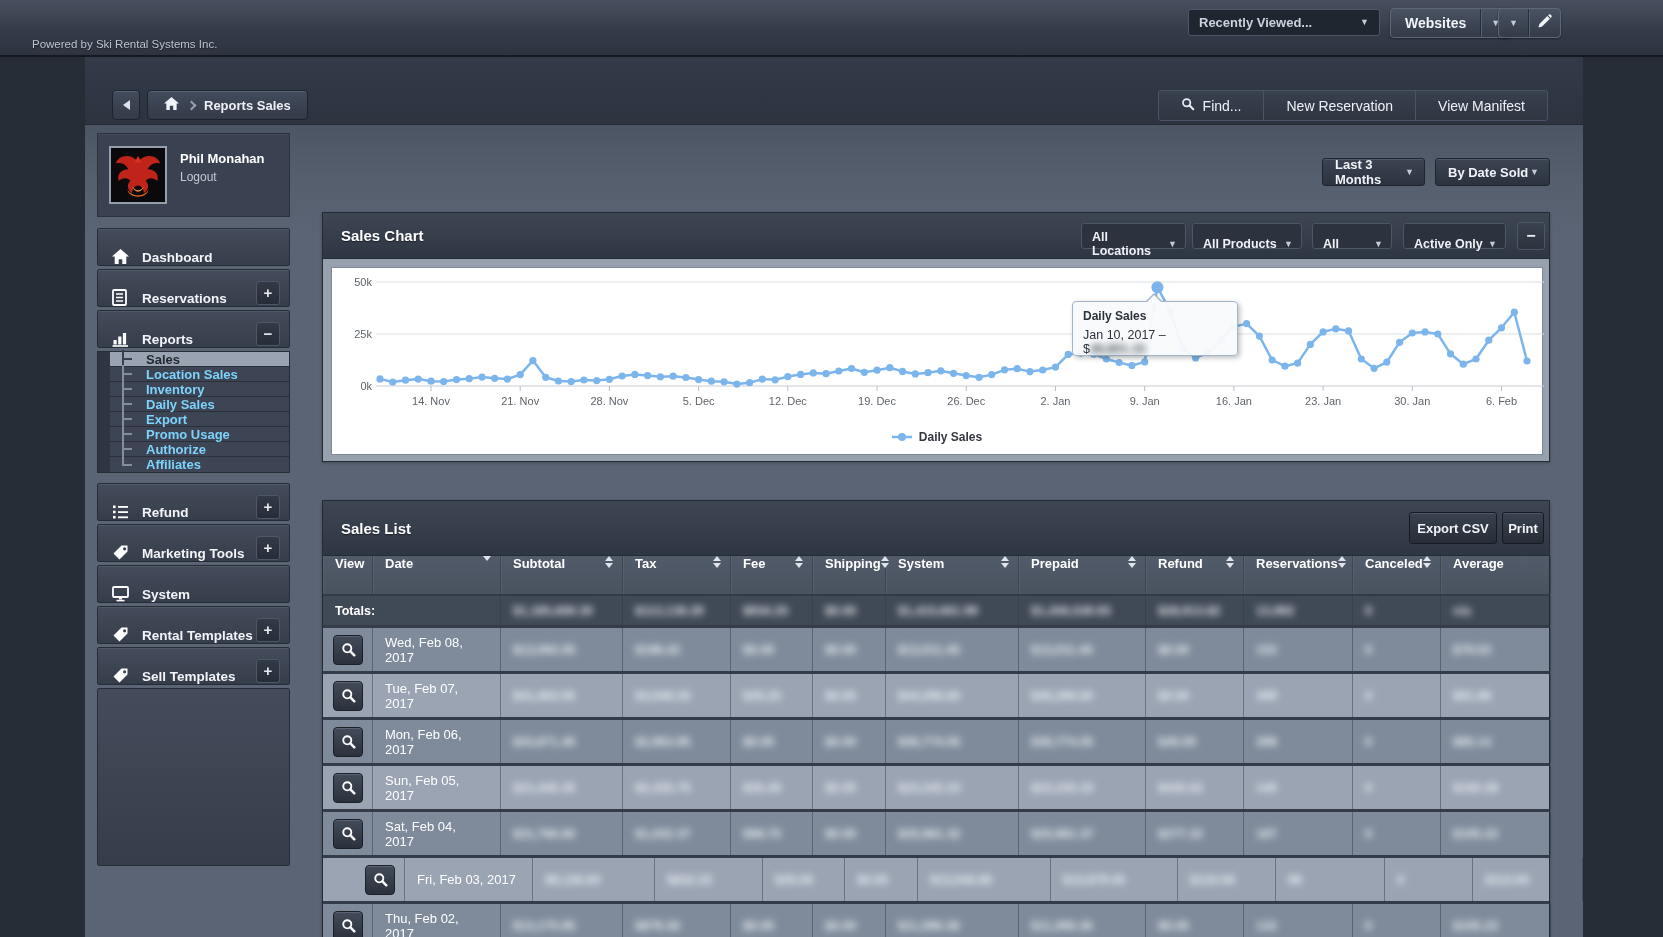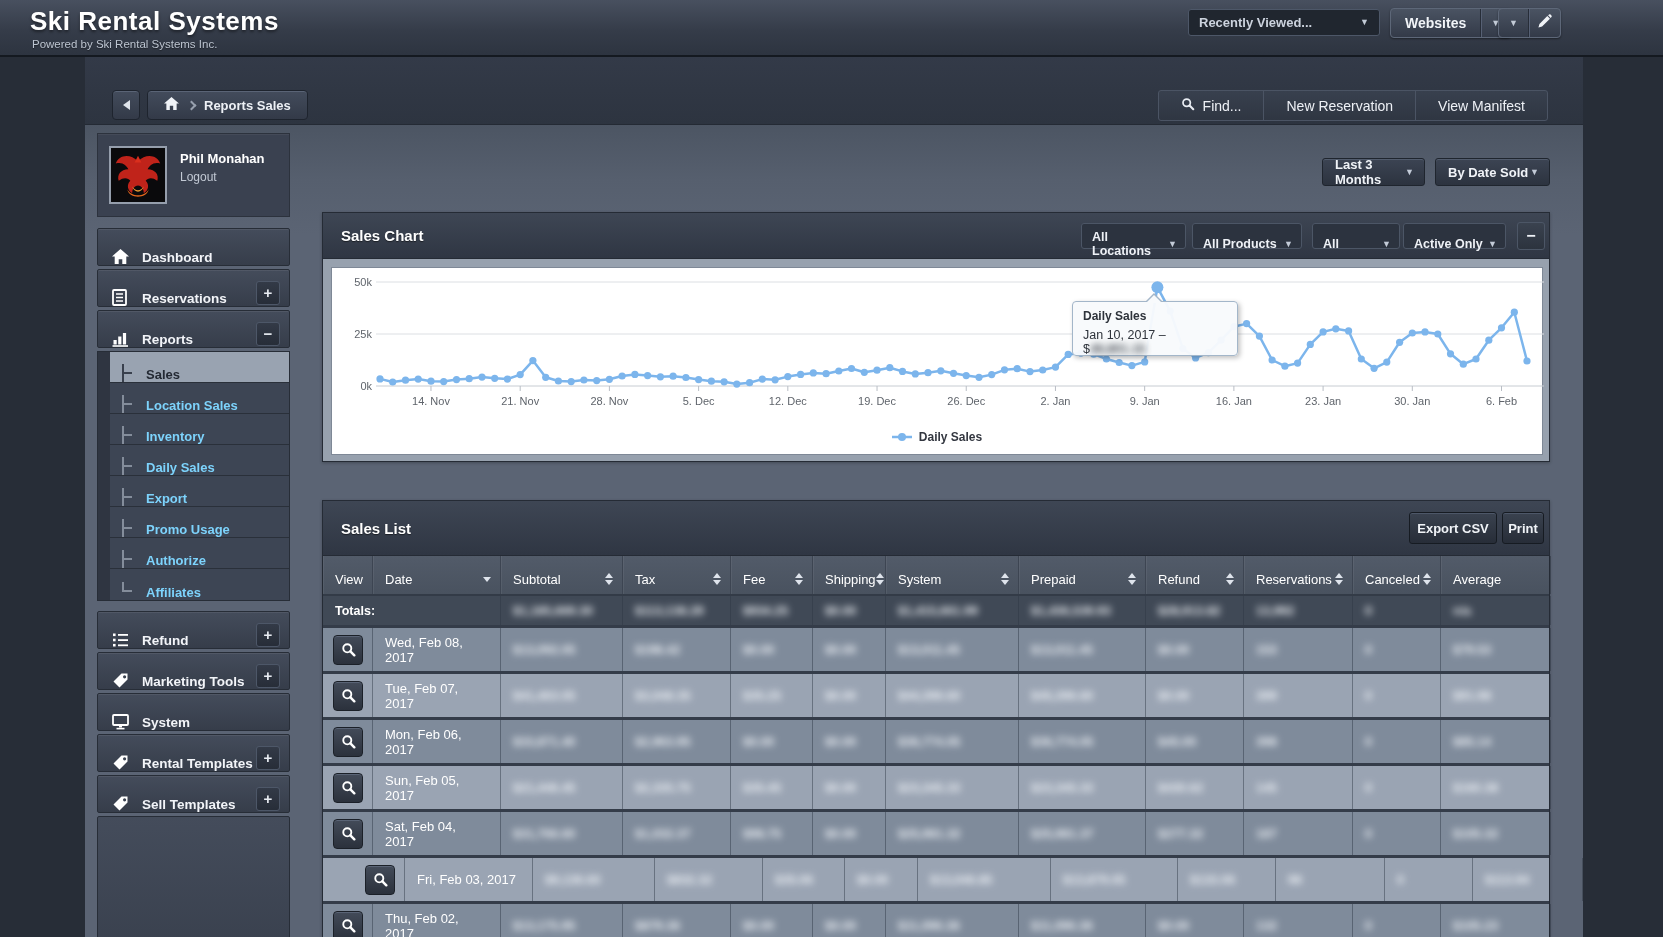--- a/index.html
+++ b/index.html
@@ -62,22 +62,22 @@
   .logout { position:absolute; left:82px; top:36px; color:#c2c9d4; font-size:12px; cursor:pointer; }
   .side-item { height:38px; margin-bottom:3px; background:linear-gradient(180deg,#444c5b,#363d4a);
     border:1px solid #272d37; border-radius:2px; box-shadow:inset 0 1px 0 rgba(255,255,255,.07);
     display:flex; align-items:flex-end; position:relative; cursor:pointer; }
   .side-icon { width:17px; margin:0 13px 0 14px; display:flex; }
   .side-label { color:#f2f4f8; font-size:13.5px; font-weight:bold; }
   .expander { position:absolute; right:9px; top:11px; width:24px; height:24px;
     background:linear-gradient(180deg,#333a47,#272d38); border:1px solid #4d5768; border-radius:3px;
     color:#e8ecf2; font-size:15px; font-weight:bold; line-height:21px; text-align:center; cursor:pointer; }
   .submenu { background:#2f3541; border:1px solid #272d37; margin-bottom:10px; padding-left:12px; }
-  .sub-item { height:31px; background:#3d4554; border-bottom:1px solid #2a303a;
-    display:flex; align-items:flex-end; cursor:pointer; }
+  .sub-item { height:15px; background:#3d4554; border-bottom:1px solid #2a303a;
+    display:flex; align-items:center; cursor:pointer; }
   .sub-item:last-child { border-bottom:none; }
   .sub-item .tree { position:relative; width:12px; height:18px; margin:0 12px 0 12px; }
   .tree:before { content:""; position:absolute; left:0; top:0; width:2px; height:100%; background:#848d9b; }
   .tree:after  { content:""; position:absolute; left:0; top:8px; width:10px; height:2px; background:#848d9b; }
   .tree.last:before { height:10px; }
   .sub-item span.lbl { color:#7dd3fc; font-size:13px; font-weight:bold; }
   .sub-item.selected { background:#99a3b1; }
   .sub-item.selected span.lbl { color:#232933; }
   .sub-item.selected .tree:before, .sub-item.selected .tree:after { background:#39404d; }
   .partial-item { height:178px; background:linear-gradient(180deg,#444c5b,#363d4a);
@@ -127,22 +127,22 @@
   
   .list-panel { top:375px; height:560px; }
   .list-panel .panel-hdr { height:55px; }
   .list-panel .panel-title { top:19px; }
   .list-btn { position:absolute; top:11px; height:32px; background:linear-gradient(180deg,#3a424f,#272d38);
     border:1px solid #161b22; box-shadow:inset 0 1px 0 #4d5768; border-radius:3px; color:#f0f3f7;
     font-size:13px; font-weight:bold; display:flex; align-items:center; justify-content:center; cursor:pointer; }
   .trow { display:grid; }
   .thead { background:linear-gradient(180deg,#525b69,#49525f); height:40px;
     border-bottom:2px solid #333b47; }
-  .th { display:flex; align-items:center; justify-content:space-between; padding:8px 9px 0 12px;
-    color:#ffffff; font-size:13px; font-weight:normal; border-right:1px solid #3d4552;
+  .th { display:flex; align-items:flex-start; justify-content:space-between; padding:0 9px 0 12px;
+    color:#ffffff; font-size:13px; font-weight:bold; border-right:1px solid #3d4552;
     box-shadow:inset 1px 0 0 rgba(255,255,255,.06); }
   .sort-ud { display:flex; flex-direction:column; gap:2px; }
   .sort-ud i, .sort-d i { display:block; width:0; height:0; }
   .sort-ud .up { border-left:4px solid transparent; border-right:4px solid transparent;
     border-bottom:5px solid #dfe4ec; }
   .sort-ud .dn, .sort-d .dn { border-left:4px solid transparent; border-right:4px solid transparent;
     border-top:5px solid #dfe4ec; }
   .totals { background:#404956; height:32px; border-bottom:3px solid #343c49; }
   .totals .td { color:#ffffff; font-weight:bold; font-size:12.5px; }
   .drow { height:46px; border-bottom:3px solid #343c49; }
@@ -152,21 +152,20 @@
     border-right:1px solid rgba(45,53,66,.45); }
   .blur { filter:blur(3.5px); opacity:.9; font-weight:bold; font-size:12.5px; color:#f4f7fb; }
   .view-btn { width:30px; height:30px; margin-left:10px; border-radius:4px;
     background:linear-gradient(180deg,#434b59,#2b313c); border:1px solid #1b2028;
     box-shadow:inset 0 1px 0 #5a6476; display:flex; align-items:center; justify-content:center; cursor:pointer; }
 </style>
 </head>
 <body>
 
 <div class="app-header">
-  <div class="app-title">Ski Rental Systems</div>
   <div class="app-subtitle">Powered by Ski Rental Systems Inc.</div>
   <div class="rv-select">
     <span>Recently Viewed...</span>
     <span class="arrow-dn">▼</span>
   </div>
   <div class="hdr-btn-group" style="left:1390px;">
     <div class="hdr-seg">
       <span>Websites</span>
     </div>
     <div class="hdr-seg" style="padding:0 10px;">
@@ -374,21 +373,21 @@
         <div class="panel-hdr">
           <div class="panel-title">Sales Chart</div>
           <div class="chart-dd" style="left:758px; width:105px;">
             <span>All Locations</span>
             <span class="arrow-dn">▼</span>
           </div>
           <div class="chart-dd" style="left:869px; width:110px;">
             <span>All Products</span>
             <span class="arrow-dn">▼</span>
           </div>
-          <div class="chart-dd" style="left:989px; width:88px;">
+          <div class="chart-dd" style="left:989px; width:80px;">
             <span>All</span>
             <span class="arrow-dn">▼</span>
           </div>
           <div class="chart-dd" style="left:1080px; width:103px;">
             <span>Active Only</span>
             <span class="arrow-dn">▼</span>
           </div>
           <div class="collapse-btn">−</div>
         </div>
         <div class="panel-body">

